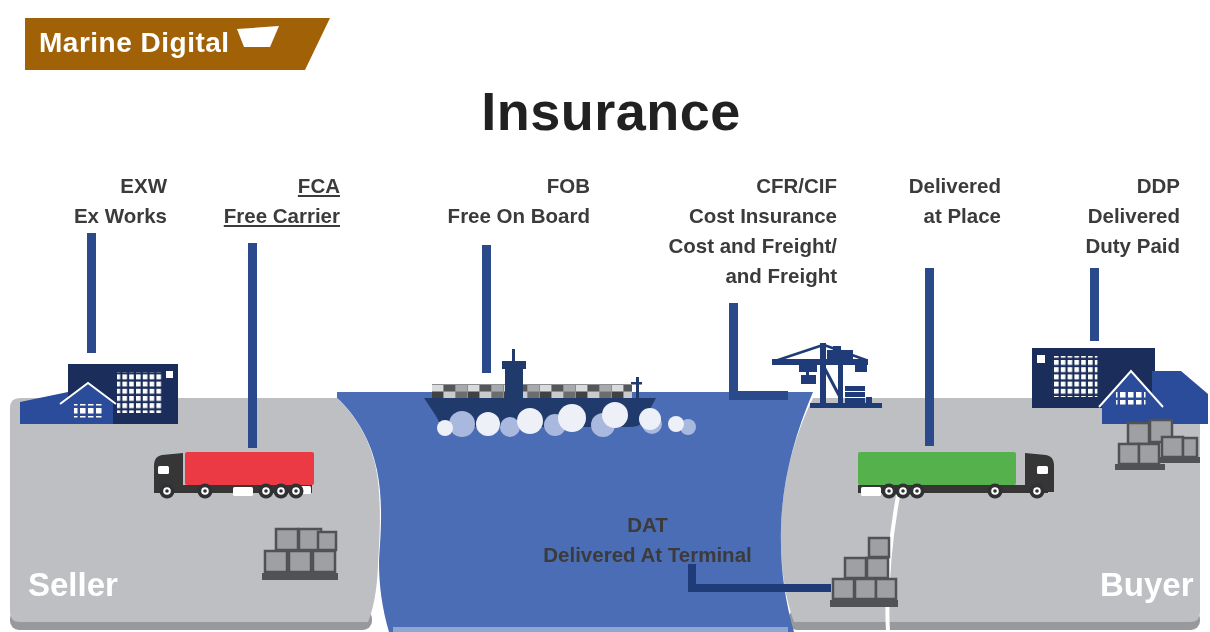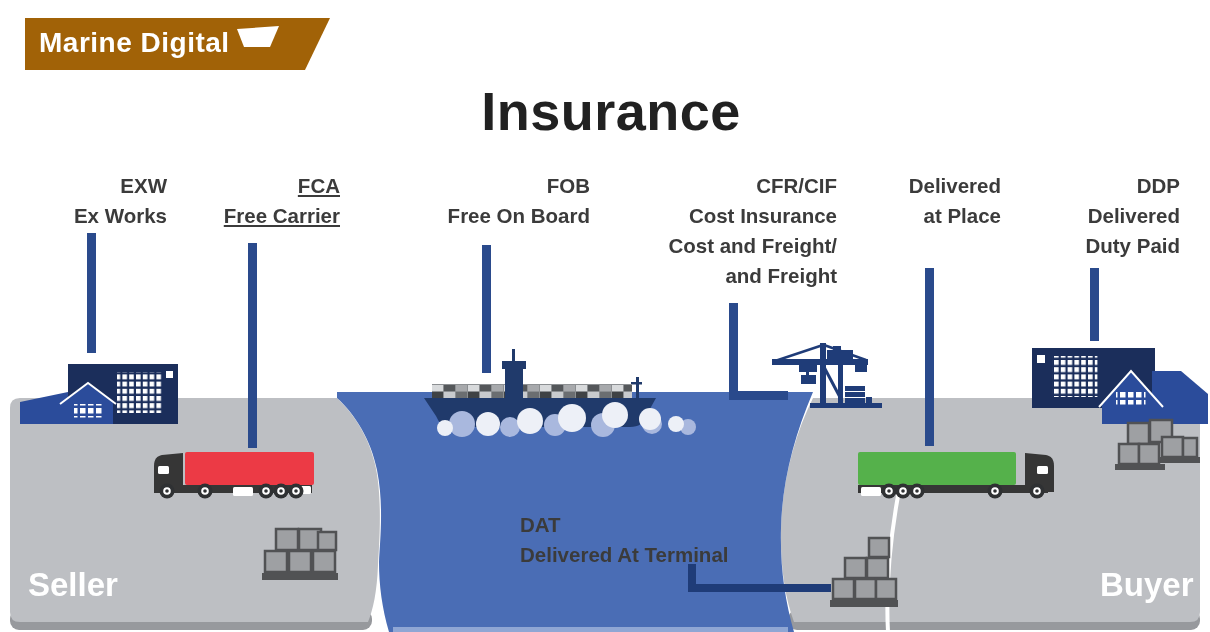--- a/index.html
+++ b/index.html
@@ -46,21 +46,21 @@
   #line-fob   { left:482px;  top:245px; height:128px; }
   #line-cfr-v { left:729px;  top:303px; height:97px;  }
   #line-cfr-h { left:729px;  top:391px; width:59px; height:9px; }
   #line-dap   { left:925px;  top:268px; height:178px; }
   #line-ddp   { left:1090px; top:268px; height:73px;  }
   .dat-line { position:absolute; background:#1F3C78; z-index:2; }
   #line-dat-v { left:688px; top:564px; width:8px;   height:28px; }
   #line-dat-h { left:688px; top:584px; width:143px; height:8px;  }
   
   .dat-label {
-    position:absolute; left:520px; top:510px; width:255px; 
+    position:absolute; left:520px; top:510px; width:255px; text-align:center;
     font-size:20.5px; font-weight:bold; color:#3B3B3B; line-height:30px;
     z-index:3; white-space:nowrap;
   }
   
   .party {
     position:absolute; top:566px; font-size:33px; font-weight:bold;
     color:#ffffff; z-index:3; white-space:nowrap;
   }
   #party-seller { left:28px; }
   #party-buyer  { left:1100px; }

